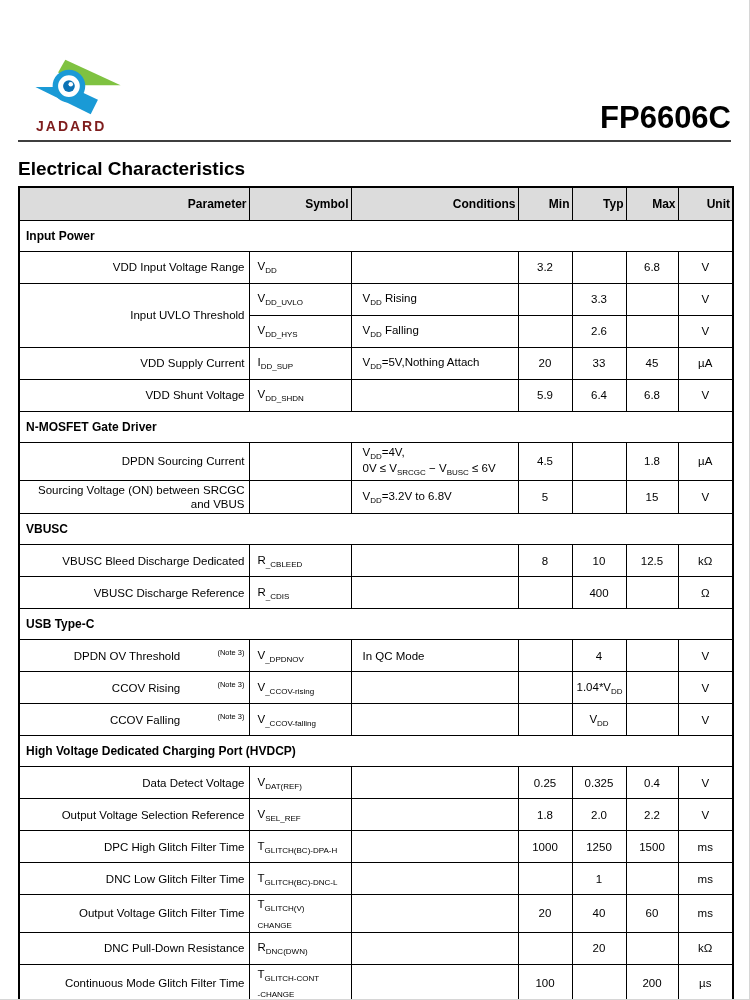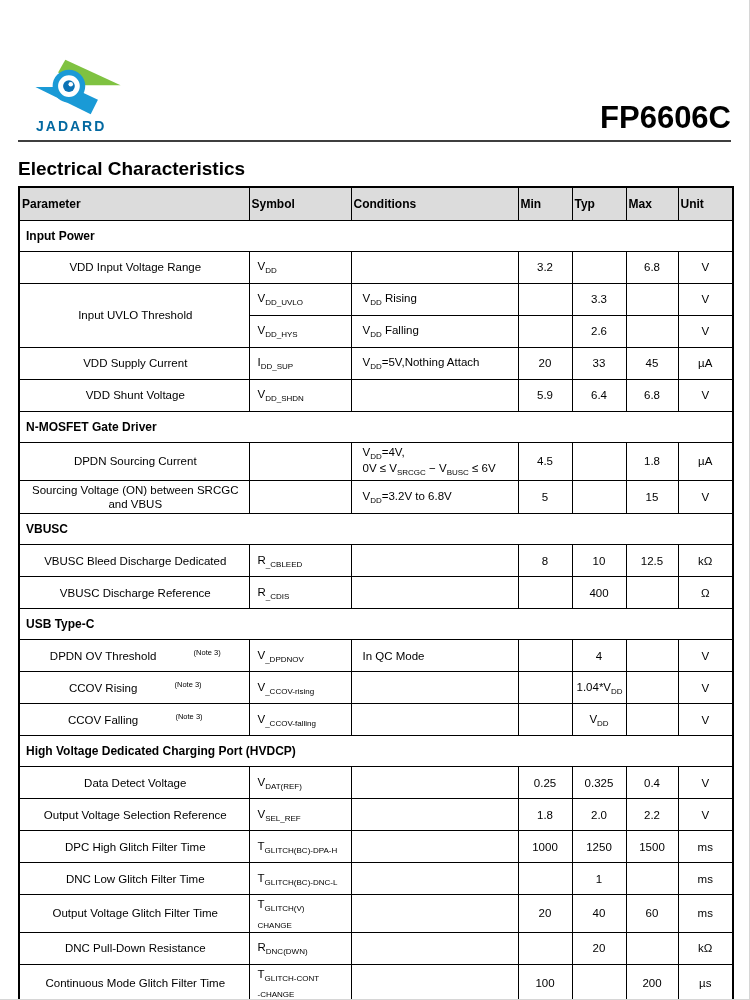--- a/index.html
+++ b/index.html
@@ -6,31 +6,31 @@
   body{
     width:750px;height:1000px;background:#ffffff;position:relative;
     font-family:"Liberation Sans", sans-serif;color:#000;
     border-right:1px solid #d6d6d6;border-bottom:1px solid #d6d6d6;box-sizing:border-box;
     overflow:hidden;
   }
   .page{padding:0 18px;}
   .hdr{position:relative;height:140px;border-bottom:2px solid #3f3f3f;}
   .logo-block{position:absolute;left:8px;top:58px;}
   .logo-icon{width:96px;height:58px;display:block;margin-left:4px;}
-  .brand{font-size:14px;font-weight:bold;letter-spacing:2px;color:#0369a1;margin:2px 0 0 10px;}
+  .brand{font-size:14px;font-weight:bold;letter-spacing:2px;color:#7f1d1d;margin:2px 0 0 10px;}
   .partnum{position:absolute;right:0;bottom:4px;font-size:31px;font-weight:bold;color:#000;}
   .title{font-size:19px;font-weight:bold;margin:16px 0 6px 0;}
   .subtitle{font-size:11.5px;margin:0 0 1px 4px;}
   table.ec{border-collapse:collapse;width:714px;table-layout:fixed;}
   table.ec, table.ec td, table.ec th{border:1px solid #000;}
   table.ec{border:2px solid #000;}
-  th{background:#dcdcdc;font-size:12px;font-weight:bold;height:28px;text-align:left;padding:2px;}
+  th{background:#dcdcdc;font-size:12px;font-weight:bold;height:28px;text-align:right;padding:2px;}
   td{font-size:11.5px;vertical-align:middle;padding:2px 4px;height:27px;line-height:1.25;}
   td.section{font-weight:bold;font-size:12px;padding-left:6px;height:26px;}
-  td.param{text-align:center;padding-left:6px;}
+  td.param{text-align:right;padding-left:6px;}
   td.sym{text-align:left;padding-left:8px;}
   td.cond{text-align:left;padding-left:11px;}
   td.num{text-align:center;}
   sub{font-size:8px;line-height:1;}
   sup{font-size:7.5px;line-height:1;margin-left:34px;}
 </style>
 </head>
 <body>
 
 <div class="page">

